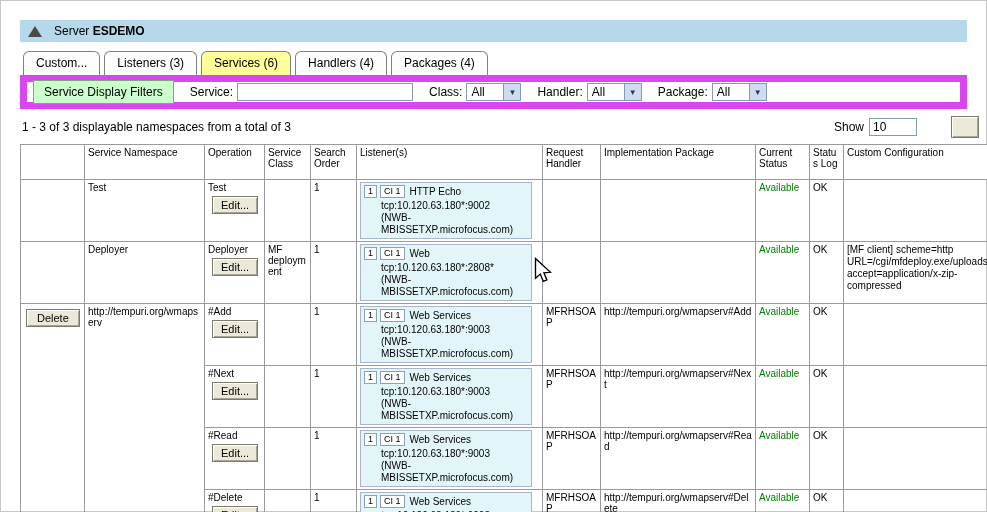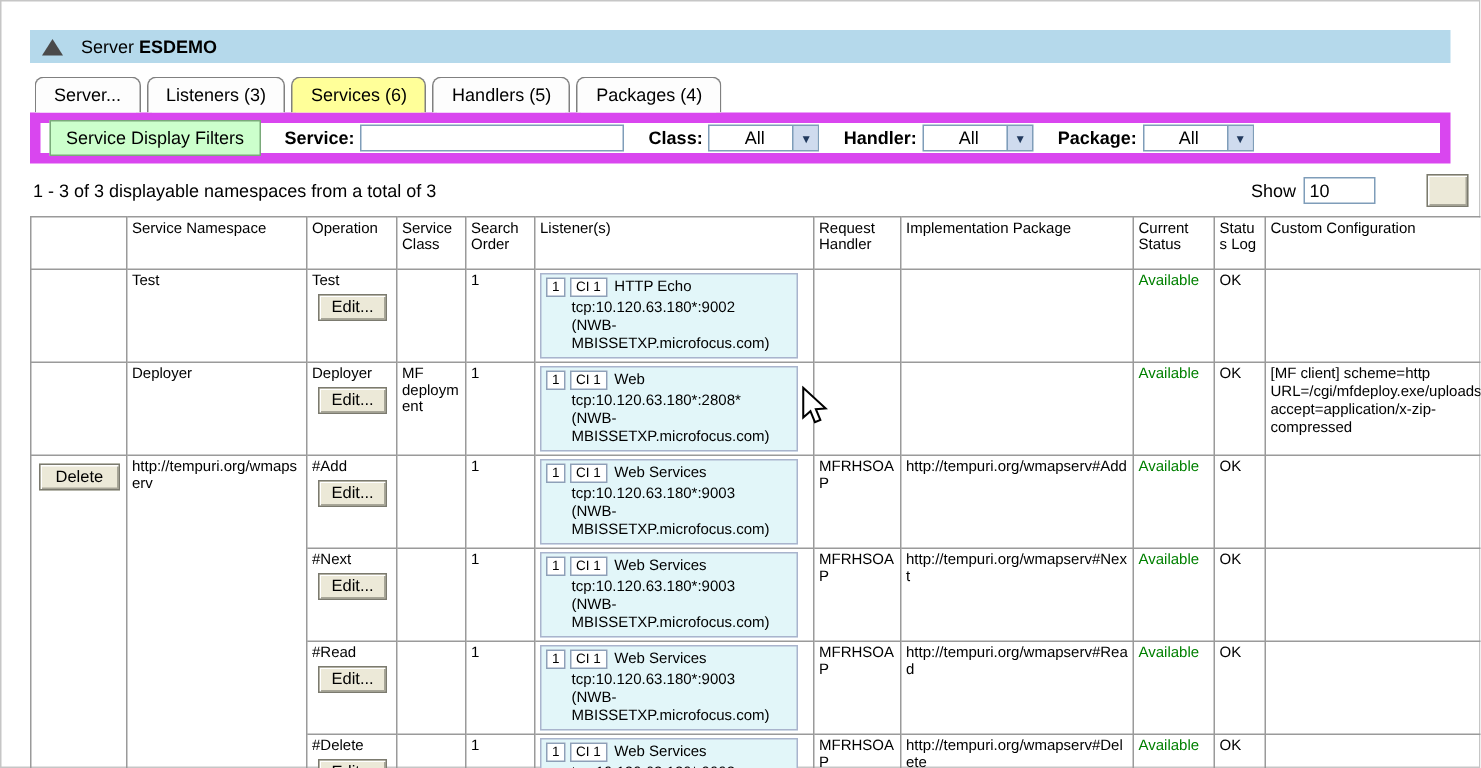--- a/index.html
+++ b/index.html
@@ -9,24 +9,24 @@
   .hdr{height:22px;background:#b5d9eb;display:flex;align-items:center;gap:12px;padding:0 8px;font-size:12px;}
   .tri{width:0;height:0;border-left:7px solid transparent;border-right:7px solid transparent;border-bottom:11px solid #4a4a4a;cursor:pointer;}
   .hdr .name{font-weight:bold;}
   
   .tabs{display:flex;gap:4px;margin:9px 0 0 3px;align-items:flex-end;}
   .tab{border:1px solid #808080;border-bottom:none;border-radius:6px 6px 0 0;padding:4px 12px 5px 12px;font-size:12px;background:#fdfdfd;cursor:pointer;white-space:nowrap;}
   .tab.active{background:#ffff99;}
   
   .fbar{border:7px solid #d946ef;display:flex;align-items:center;padding:4px 6px;height:34px;box-sizing:border-box;background:#fff;}
   .sdf{background:#ccffcc;border:1px solid #7aaa7a;padding:4px 10px;font-size:12px;white-space:nowrap;}
-  .flabel{font-weight:bold;font-size:12px;margin:0 4px 0 16px;white-space:nowrap;}
+  .flabel{font-weight:normal;font-size:12px;margin:0 4px 0 16px;white-space:nowrap;}
   input.txt{border:1px solid #7f9db9;height:18px;font-size:12px;font-family:inherit;padding:1px 3px;box-sizing:border-box;background:#fff;}
   .sel{display:inline-flex;border:1px solid #7f9db9;height:18px;background:#fff;align-items:stretch;box-sizing:border-box;cursor:pointer;}
-  .selv{font-size:12px;padding:1px 8px 0 4px;min-width:24px;margin-left:19px;}
+  .selv{font-size:12px;padding:1px 8px 0 4px;min-width:24px;}
   .sela{width:16px;background:#cfdbee;border-left:1px solid #7f9db9;display:flex;align-items:center;justify-content:center;font-size:8px;color:#223a5e;}
   
   .pbar{display:flex;align-items:center;margin:7px 2px 6px 2px;font-size:12px;}
   .pbar .spacer{flex:1;}
   .pbar .sfx{margin-left:6px;white-space:nowrap;}
   .pbar .sliver{width:26px;height:20px;background:#ece9d8;border:1px solid #7b7a6f;box-shadow:inset 1px 1px 0 #fff, inset -1px -1px 0 #a8a698;margin-left:34px;margin-right:-14px;}
   
   .btn{font-family:inherit;font-size:11px;background:#ece9d8;border:1px solid #7b7a6f;box-shadow:inset 1px 1px 0 #fff, inset -1px -1px 0 #a8a698;padding:2px 10px;cursor:pointer;white-space:nowrap;}
   .btn.edit{margin:3px 0 0 4px;padding:2px 8px;}
   .btn.del{margin:3px 2px;}
@@ -56,24 +56,24 @@
 
   <div class="hdr">
     <span class="tri"></span>
     <span>
       <span>Server</span>
       <span class="name">ESDEMO</span>
     </span>
   </div>
 
   <div class="tabs">
-    <span class="tab">Server...</span>
+    <span class="tab">Custom...</span>
     <span class="tab">Listeners (3)</span>
     <span class="tab active">Services (6)</span>
-    <span class="tab">Handlers (5)</span>
+    <span class="tab">Handlers (4)</span>
     <span class="tab">Packages (4)</span>
   </div>
 
   <div class="fbar">
     <span class="sdf">Service Display Filters</span>
     <span class="flabel">Service:</span>
     <input class="txt" style="width: 176px;" value="">
     <span class="flabel">Class:</span>
     <span class="sel">
       <span class="selv">All</span>

